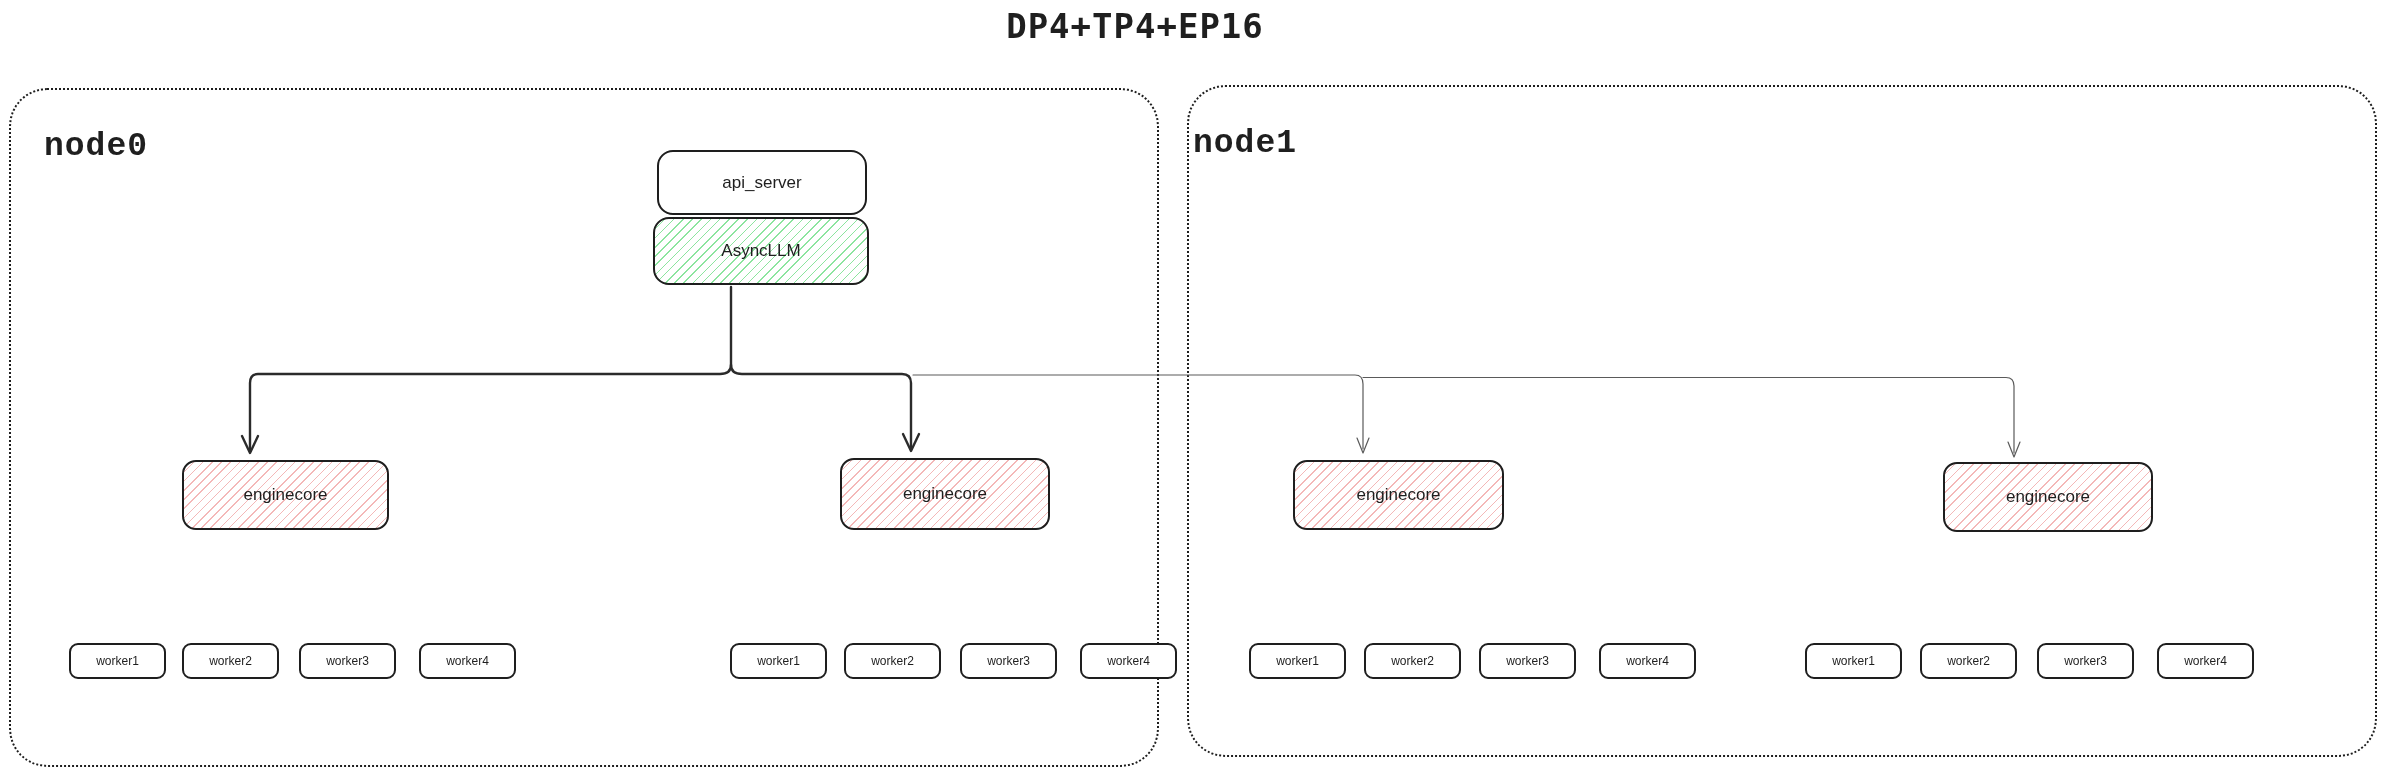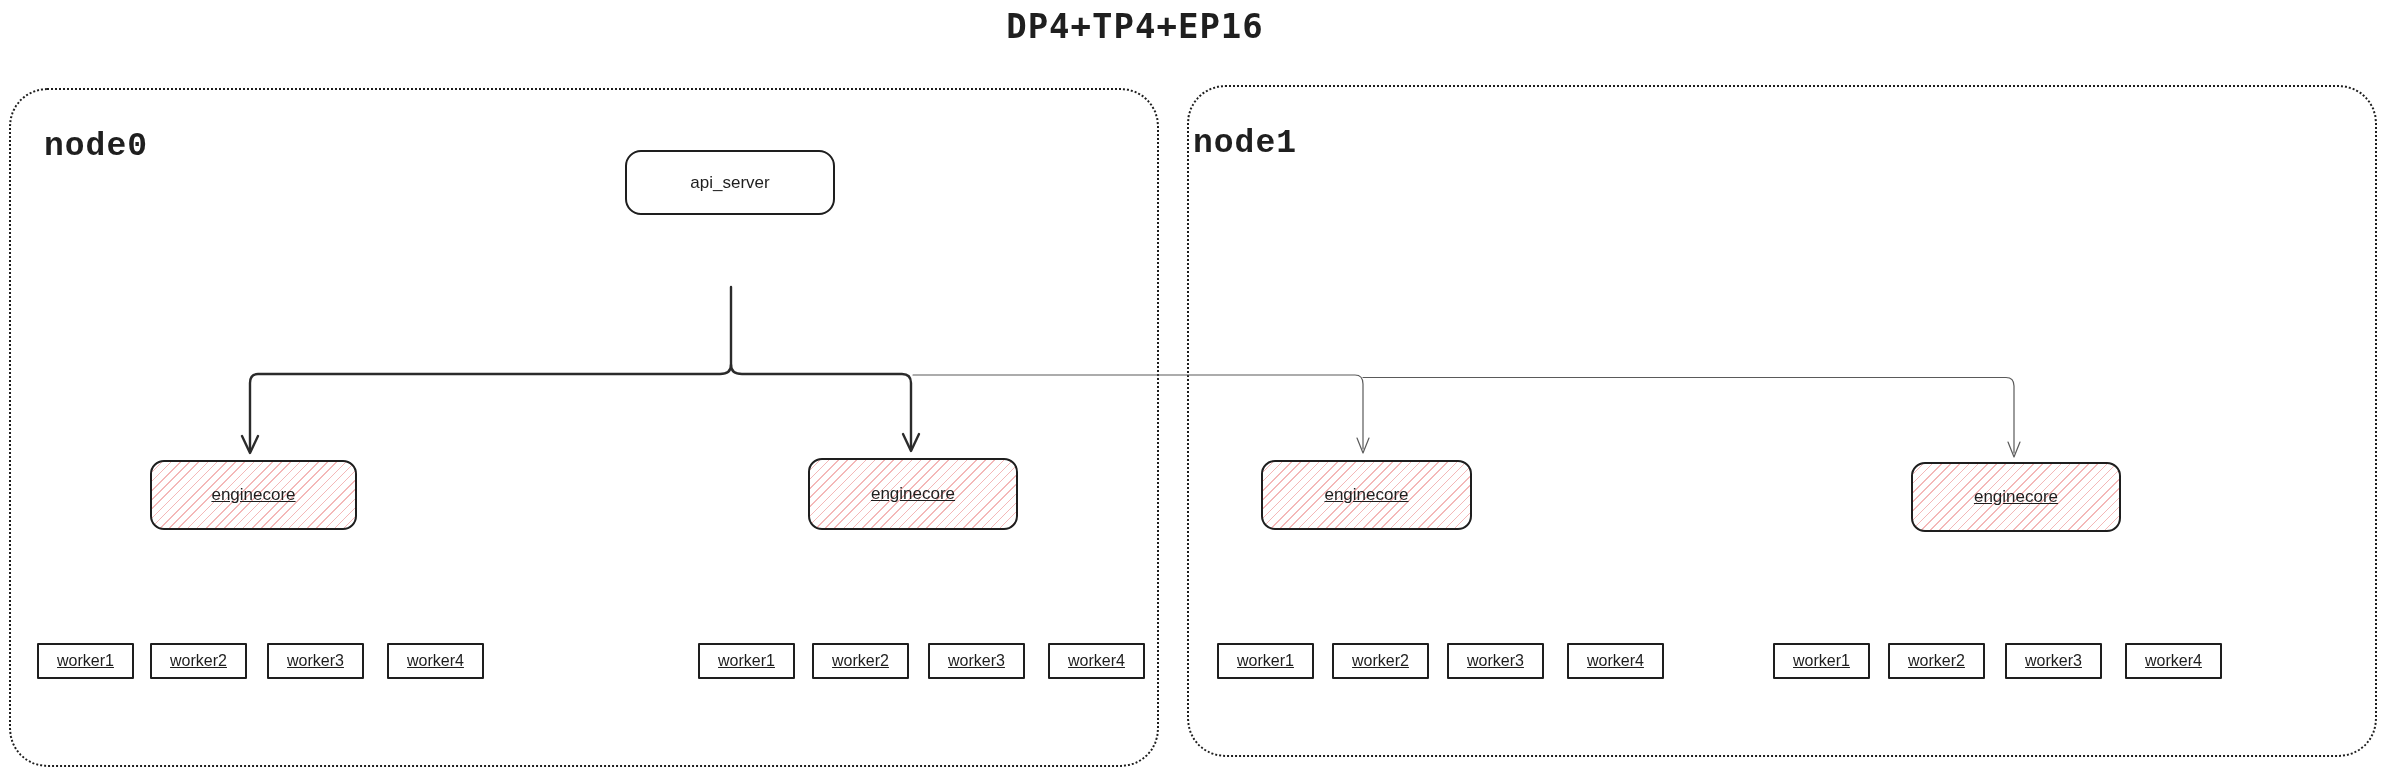--- a/index.html
+++ b/index.html
@@ -16,24 +16,25 @@
     position:absolute;border:2.5px dotted #1e1e1e;border-radius:38px;background:transparent;
   }
   .node-label{
     position:absolute;font-family:Liberation Mono, monospace;font-weight:bold;
     font-size:33px;color:#1f1f1f;letter-spacing:1px;
   }
   .box{
     position:absolute;display:flex;align-items:center;justify-content:center;
     border:2px solid #1e1e1e;background:#ffffff;font-size:17px;color:#1e1e1e;
     box-sizing:border-box;
+    margin-left:32px;
   }
   .big{border-radius:16px;}
-  .core{border-radius:14px;text-decoration:underline;}
-  .worker{border-radius:1px;font-size:16px;text-decoration:underline;}
+  .core{border-radius:14px;}
+  .worker{border-radius:9px;font-size:12px;}
   .hatch-green{
     background-color:#ffffff;
     background-image:repeating-linear-gradient(135deg,
       rgba(120,224,142,0.85) 0px, rgba(120,224,142,0.85) 1.1px,
       transparent 1.1px, transparent 6.5px);
   }
   .hatch-pink{
     background-color:#ffffff;
     background-image:repeating-linear-gradient(135deg,
       rgba(240,160,160,0.75) 0px, rgba(240,160,160,0.75) 1.1px,
@@ -63,20 +64,23 @@
     <path class="edge-thick" d="M731 365 Q731 374 742 374 H902 Q911 374 911 383 V447"></path>
     <path class="edge-thick" d="M903 434 L911 451 L919 434"></path>
     <path class="edge-thin" d="M913 375 H1355 Q1363 375 1363 384 V449"></path>
     <path class="edge-thin" d="M1357 438 L1363 453 L1369 438"></path>
     <path class="edge-thin" d="M1363 377.5 H2006 Q2014 377.5 2014 386 V453"></path>
     <path class="edge-thin" d="M2008 442 L2014 457 L2020 442"></path>
   </svg>
 
   <div class="box big" style="left:625px;top:150px;width:210px;height:65px;">
     <span>api_server</span>
+  </div>
+  <div class="box big hatch-green" style="left:621px;top:217px;width:216px;height:68px;">
+    <span>AsyncLLM</span>
   </div>
 
   <div class="box core hatch-pink" style="left:150px;top:460px;width:207px;height:70px;">
     <span>enginecore</span>
   </div>
   <div class="box core hatch-pink" style="left:808px;top:458px;width:210px;height:72px;">
     <span>enginecore</span>
   </div>
   <div class="box core hatch-pink" style="left:1261px;top:460px;width:211px;height:70px;">
     <span>enginecore</span>

